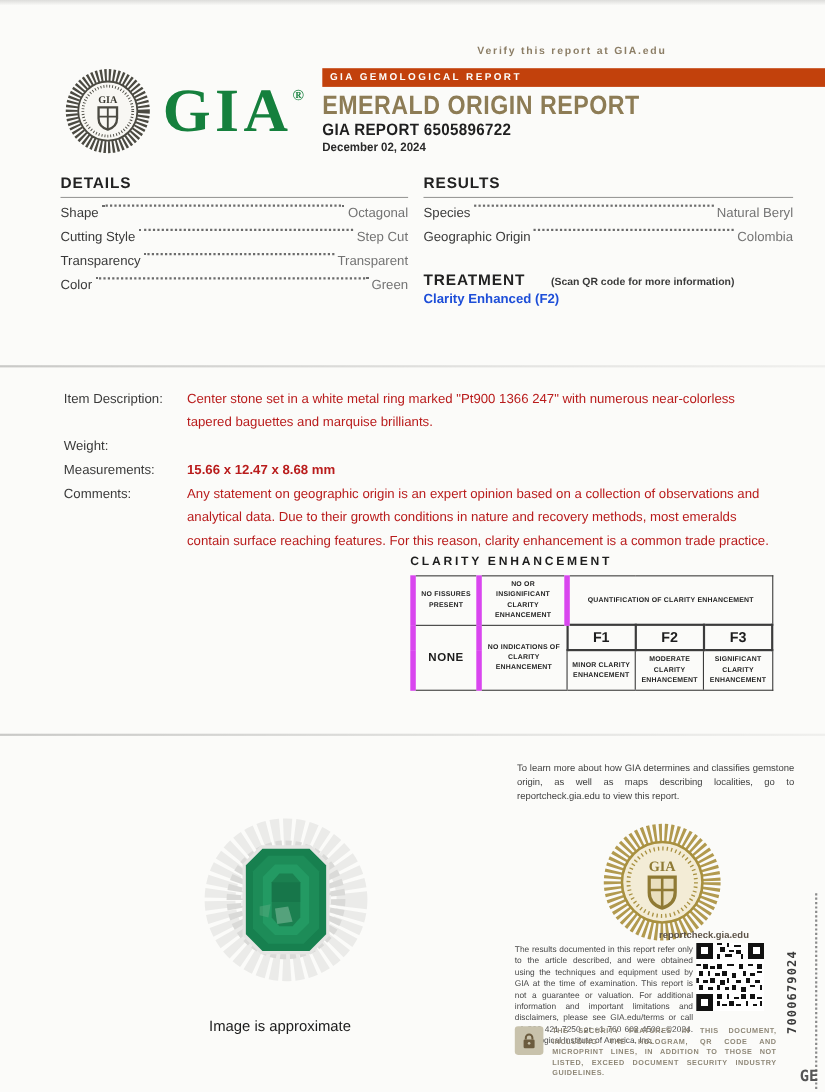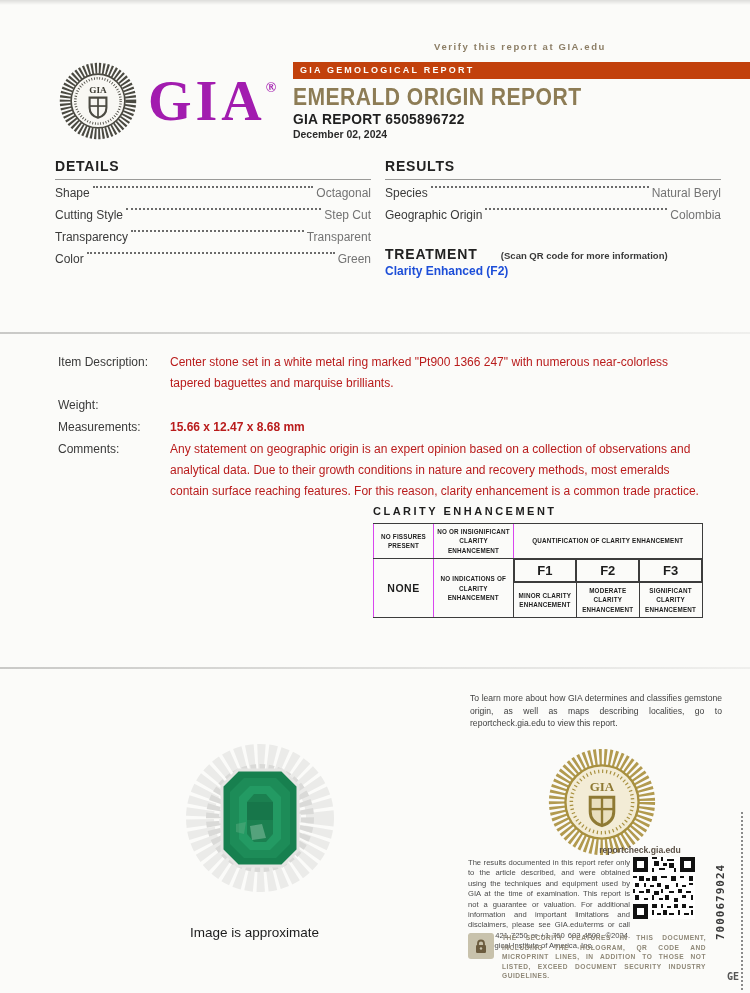--- a/index.html
+++ b/index.html
@@ -12,21 +12,21 @@
   .abs { position:absolute; }
 
   
   .top-edge { left:0; top:0; width:750px; height:5px; background:linear-gradient(#dddddb,#fbfbf9); }
   .fold { left:0; width:750px; height:2px; background:linear-gradient(90deg,#c9c9c7,#e3e3e1 60%,#efefed); }
   .fold1 { top:332px; } .fold2 { top:667px; }
 
   
   .verify { top:41px; left:300px; width:440px; text-align:center; font-size:9.5px; letter-spacing:1.6px; color:#8c7e66; font-weight:bold; }
   .logo-wrap { top:58px; left:56px; width:230px; height:86px; display:flex; align-items:center; }
-  .logo-text { font-family:"Liberation Serif", serif; font-size:56px; font-weight:bold; color:#a21caf; letter-spacing:4px; line-height:1; margin-left:8px; }
+  .logo-text { font-family:"Liberation Serif", serif; font-size:56px; font-weight:bold; color:#15803d; letter-spacing:4px; line-height:1; margin-left:8px; }
   .logo-text sup { font-size:14px; vertical-align:28px; letter-spacing:0; }
   .banner { top:62px; left:293px; width:544px; height:17px; background:#c2410c; color:#fdfdfb; font-size:9px; font-weight:bold; letter-spacing:2.2px; line-height:17px; padding-left:7px; }
   .report-title { top:83px; left:293px; font-size:24px; font-weight:bold; color:#8d7c55; letter-spacing:0.5px; transform:scaleX(.88); transform-origin:left; white-space:nowrap; }
   .report-number { top:110px; left:293px; font-size:15px; font-weight:bold; color:#1f1f1f; letter-spacing:0.3px; transform:scaleX(.92); transform-origin:left; white-space:nowrap; }
   .report-date { top:128px; left:293px; font-size:11px; font-weight:bold; color:#2a2a2a; transform:scaleX(.95); transform-origin:left; }
 
   
   .col { font-size:12px; }
   .col-details { top:158px; left:55px; width:316px; }
   .col-results { top:158px; left:385px; width:336px; }
@@ -48,21 +48,21 @@
   .item-row .ival.bold { font-weight:bold; }
 
   
   .clarity { top:505px; left:373px; width:330px; }
   .clarity-title { font-size:11px; font-weight:bold; letter-spacing:2.5px; color:#1d1d1d; margin-bottom:6px; }
   table.ce { border-collapse:collapse; width:330px; table-layout:fixed; color:#1d1d1d; }
   table.ce td { text-align:center; vertical-align:middle; padding:3px 2px; }
   .ce .small { font-size:6.3px; font-weight:bold; letter-spacing:0.2px; line-height:1.5; }
   .ce .c1 { width:60px; } .ce .c2 { width:80px; }
   .ce .hrow td { border-top:1px solid #3c3c3c; border-bottom:1px solid #3c3c3c; height:32px; }
-  .ce td.vline { border-left:1px solid #d946ef; }
+  .ce td.vline { border-left:5px solid #d946ef; }
   .ce .none-cell { font-size:10.5px; font-weight:bold; letter-spacing:0.5px; }
   .ce .fcell { border:2px solid #3c3c3c; font-size:13px; font-weight:bold; height:20px; }
   .ce .flabel { border-left:1px solid #3c3c3c; border-bottom:1px solid #3c3c3c; height:30px; }
   .ce .flabel.last, .ce td.edge-r { border-right:1px solid #3c3c3c; }
   .ce .bot { border-bottom:1px solid #3c3c3c; }
 
   
   .ring-box { top:728px; left:178px; width:164px; height:186px; }
   .img-caption { top:925px; left:190px; font-size:13.5px; color:#1c1c1c; }
 
@@ -71,21 +71,21 @@
   .gold-seal { top:743px; left:543px; width:118px; height:118px; }
   .reportcheck { top:845px; left:560px; width:160px; text-align:center; font-size:8.6px; color:#5c5247; font-weight:bold; }
   .disclaimer { top:858px; left:468px; width:162px; font-size:7.6px; line-height:10.4px; color:#4a4a4a; text-align:justify; }
   .qr { top:857px; left:633px; width:62px; height:62px; }
   .security { top:933px; left:468px; width:238px; display:flex; gap:8px; }
   .lock-box { width:26px; height:26px; flex:none; background:#c8c2ac; border-radius:3px; display:flex; align-items:center; justify-content:center; }
   .security-text { font-size:6.6px; line-height:9.5px; letter-spacing:0.5px; word-spacing:3px; color:#8f8878; font-weight:bold; text-align:justify; flex:1; }
 
   .doc-number { top:940px; left:714px; width:95px; font-family:"DejaVu Sans Mono", monospace; font-size:11px; font-weight:bold; color:#3a3a3a; letter-spacing:1px; transform:rotate(-90deg); transform-origin:0 0; }
   .perforation { top:812px; left:741px; height:178px; width:0; border-left:2px dotted #8a8a8a; }
-  .corner-code { top:971px; left:727px; font-size:10px; font-family:"DejaVu Sans Mono", monospace; color:#555; font-weight:bold; }
+  .corner-code { top:971px; left:727px; font-size:14px; font-family:"DejaVu Sans Mono", monospace; color:#555; font-weight:bold; }
 </style>
 </head>
 <body>
 
 <div id="report">
 
   <div class="abs top-edge"></div>
 
   <div class="abs verify">Verify this report at GIA.edu</div>
 

